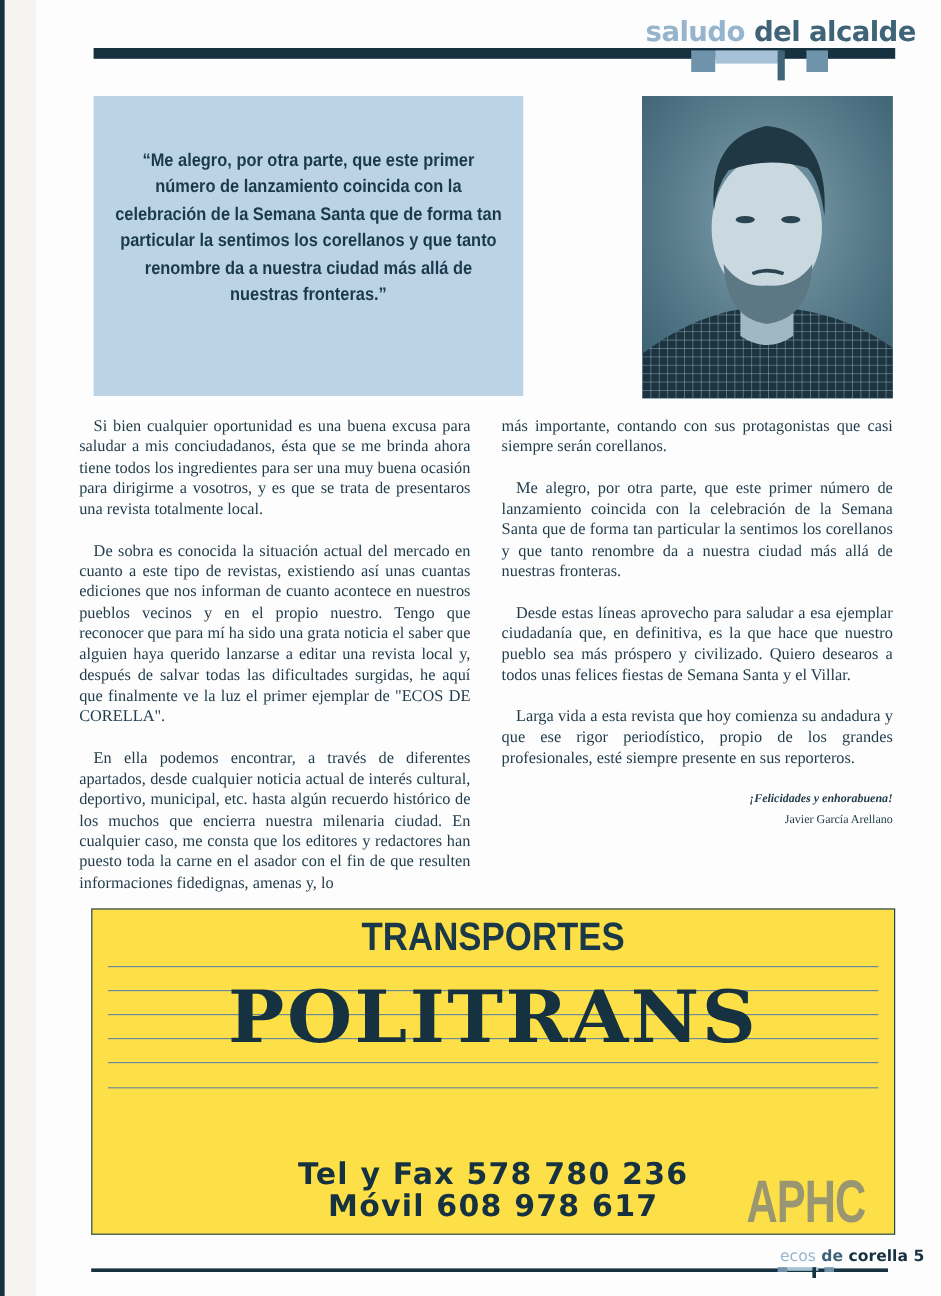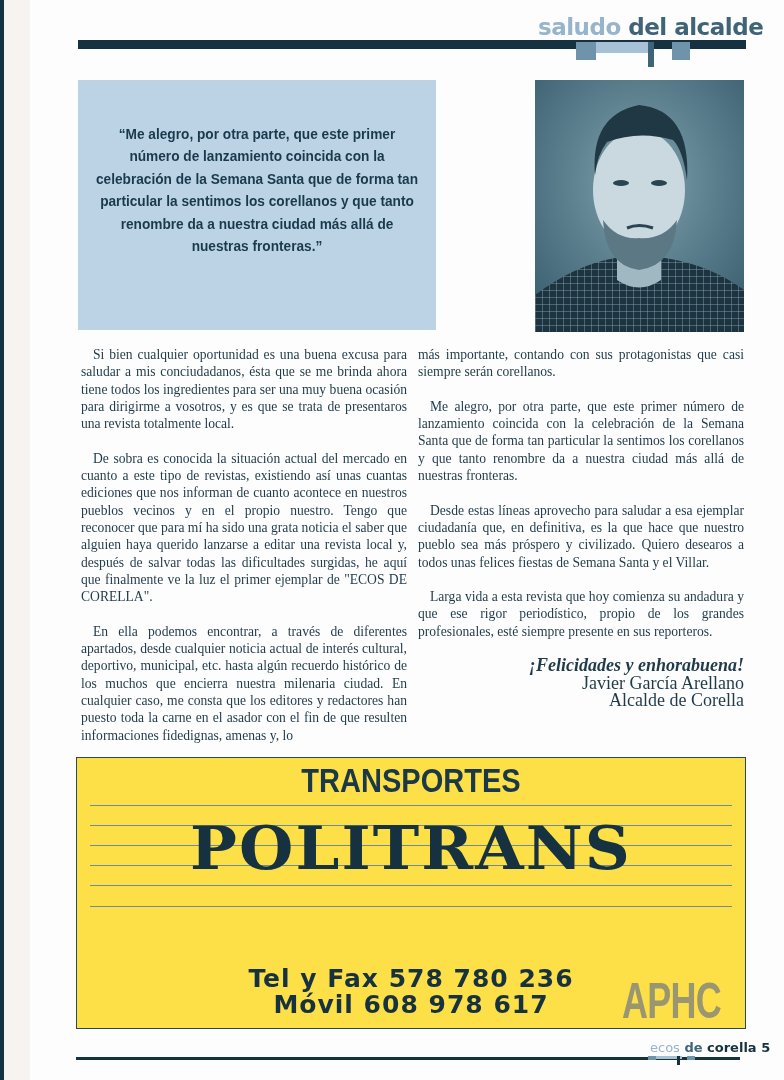--- a/index.html
+++ b/index.html
@@ -40,23 +40,23 @@
   
   .portrait { position: absolute; left: 535px; top: 80px; width: 209px; height: 252px; background: #4d7585; overflow: hidden; }
 
   
   .col {
     position: absolute; top: 346px; width: 326px;
     font-size: 13.6px; line-height: 17.3px; color: #1f3a49; text-align: justify;
   }
   .col p { margin: 0 0 17.3px 0; text-indent: 12px; hyphens: manual; }
   .col p.cont { text-indent: 0; }
-  .col-left { left: 81px; }
+  .col-left { left: 66px; }
   .col-right { left: 418px; }
-  .sign { text-align: right; margin-top: 10px; font-size: 18px; line-height: 17.3px; }
+  .sign { text-align: right; margin-top: 10px; font-size: 10px; line-height: 17.3px; }
   .sign .greet { font-weight: bold; font-style: italic; }
 
   
   .ad { position: absolute; left: 76px; top: 757px; width: 668px; height: 270px; border: 1.5px solid #274a5a; background: #fde047; }
   .ad-sub {
     position: absolute; left: 0; width: 100%; top: 4px; text-align: center;
     font-family: "Liberation Sans", sans-serif; font-weight: bold; font-size: 33px; color: #1a3848;
     transform: scaleX(0.88);
   }
   .ad-line { position: absolute; left: 0; width: 642px; height: 1px; background: #6e8b98; }
@@ -142,21 +142,20 @@
 </div>
 
 <div class="col col-right">
   <p class="cont">más importante, contando con sus protagonistas que casi siempre serán corellanos.</p>
   <p>Me alegro, por otra parte, que este primer número de lanzamiento coincida con la celebración de la Semana Santa que de forma tan particular la sentimos los corellanos y que tanto renombre da a nuestra ciudad más allá de nuestras fronteras.</p>
   <p>Desde estas líneas aprovecho para saludar a esa ejemplar ciudadanía que, en definitiva, es la que hace que nuestro pueblo sea más próspero y civilizado. Quiero desearos a todos unas felices fiestas de Semana Santa y el Villar.</p>
   <p>Larga vida a esta revista que hoy comienza su andadura y que ese rigor periodístico, propio de los grandes profesionales, esté siempre presente en sus reporteros.</p>
   <div class="sign">
     <div class="greet">¡Felicidades y enhorabuena!</div>
     <div>Javier García Arellano</div>
-    <div>Alcalde de Corella</div>
   </div>
 </div>
 
 <div class="ad">
   <div class="ad-sub">TRANSPORTES</div>
   <div class="ad-line" style="left:13px; top:47px;"></div>
   <div class="ad-line" style="left:13px; top:67px;"></div>
   <div class="ad-line" style="left:13px; top:87px;"></div>
   <div class="ad-line" style="left:13px; top:107px;"></div>
   <div class="ad-line" style="left:13px; top:127px;"></div>

